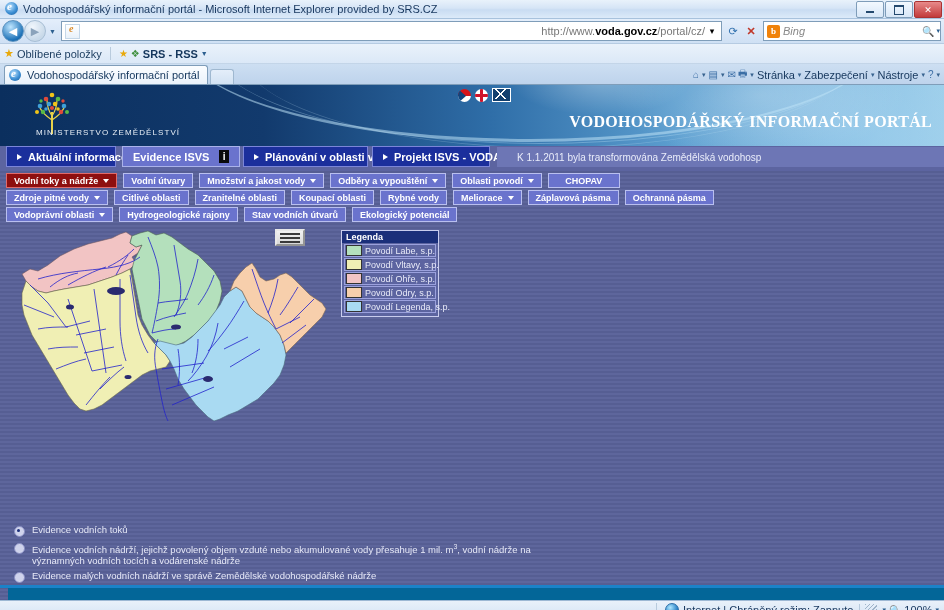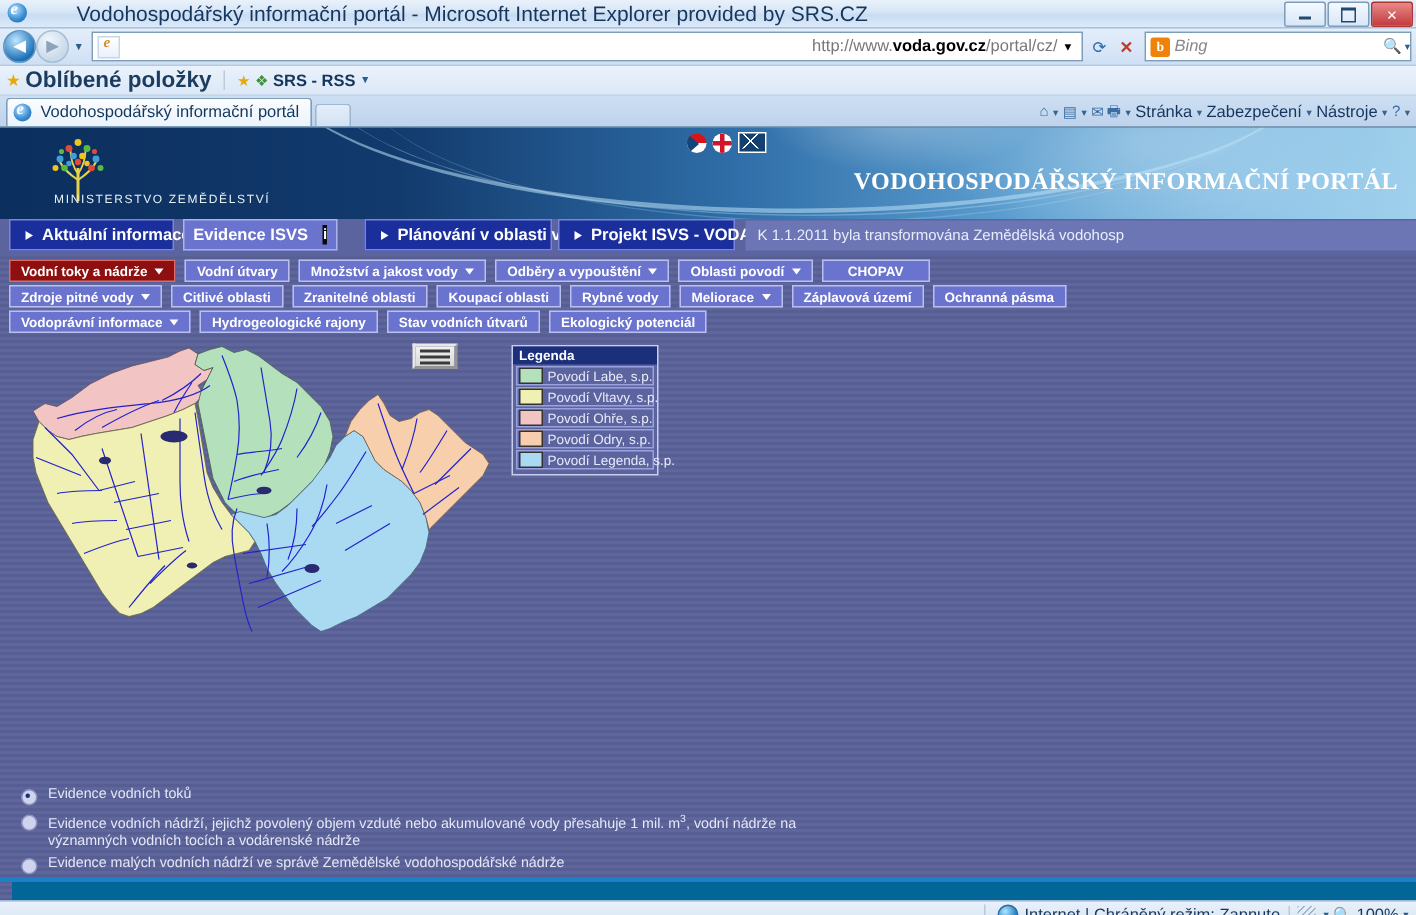--- a/index.html
+++ b/index.html
@@ -23,21 +23,21 @@
   .tb-icon{width:14px;height:14px;margin-left:5px;margin-right:4px;position:relative;flex:none;}
   .ie-glyph{
     width:13px;height:13px;border-radius:50%;
     background:radial-gradient(circle at 40% 35%,#bfe4ff 0%,#3c8fd4 55%,#1a5a9a 100%);
     position:relative;display:block;
   }
   .ie-glyph:after{
     content:"e";position:absolute;left:2px;top:-2px;color:#fff;
     font-style:italic;font-weight:bold;font-size:11px;font-family:"Liberation Serif",serif;
   }
-  .tb-title{font-size:14px;color:#17365d;white-space:nowrap;margin-left:28px;}
+  .tb-title{font-size:11px;color:#17365d;white-space:nowrap;}
   .winbtns{position:absolute;right:2px;top:1px;display:flex;gap:1px;}
   .wb{width:26px;height:15px;border:1px solid #7f9db9;border-radius:2px;
       background:linear-gradient(to bottom,#f3f9ff,#d8e7f7);
       display:flex;align-items:center;justify-content:center;font-size:9px;color:#1b3c5e;}
   .wb.close{background:linear-gradient(to bottom,#e88a8a,#c23b3b);border-color:#a33;color:#fff;}
   .wb .min{display:block;width:8px;height:2px;background:#24496e;margin-top:5px;}
   .wb .max{display:block;width:8px;height:7px;border:1px solid #24496e;border-top-width:2px;}
 
   
   .navbar{
@@ -75,21 +75,21 @@
     color:#fff;font-size:9px;font-weight:bold;text-align:center;line-height:13px;font-family:"Liberation Serif",serif;}
   .search-ph{flex:1;font-size:11px;color:#888;font-style:italic;}
   .mag{color:#3a6ea5;font-size:10px;padding-right:2px;}
 
   
   .favbar{
     height:19px;background:linear-gradient(to bottom,#eaf2fb,#dbe8f7);
     display:flex;align-items:center;border-bottom:1px solid #c3d5e8;padding-left:4px;gap:3px;
   }
   .star{color:#e8a90c;font-size:11px;}
-  .favlabel{font-size:15px;color:#1b3c5e;font-weight:bold;}
+  .favlabel{font-size:11px;color:#1b3c5e;}
   .fav-sep{width:1px;height:13px;background:#b9cbdd;margin:0 5px;}
   .rss-ico{font-size:10px;color:#3f8f3f;}
   .fav-add{font-size:10px;color:#e8a90c;}
   .srs{font-size:11px;font-weight:bold;color:#14365c;}
   .caret{font-size:7px;color:#2c5f8f;}
 
   
   .tabstrip{
     height:20px;background:linear-gradient(to bottom,#cddff2,#bed3ec);
     display:flex;align-items:flex-end;padding-left:4px;position:relative;
@@ -152,21 +152,21 @@
   .navtabs{position:absolute;left:0;top:61px;width:944px;height:25px;background:#5c64a0;}
   .ntab{position:absolute;top:0;height:21px;display:flex;align-items:center;gap:6px;
     padding:0 10px;background:#1b2f9c;border:1px solid #7b85d8;
     color:#fff;font-size:11px;font-weight:bold;white-space:nowrap;box-sizing:border-box;}
   .ntab.sel{background:#6a73cd;border-color:#aab2ea;}
   .ntab .arr{width:0;height:0;border-left:5px solid #fff;border-top:3.5px solid transparent;border-bottom:3.5px solid transparent;}
   .infobtn{display:inline-block;width:11px;height:13px;background:#0a0a0a;color:#fff;
     font-size:10px;font-weight:bold;text-align:center;line-height:13px;margin-left:4px;}
   .ticker{position:absolute;left:497px;top:1px;width:447px;height:20px;background:#6d76b5;
     display:flex;align-items:center;overflow:hidden;}
-  .ticker span{font-size:10px;color:#e9ecfa;padding-left:8px;white-space:nowrap;}
+  .ticker span{font-size:10px;color:#e9ecfa;padding-left:20px;white-space:nowrap;}
 
   
   .menus{position:absolute;left:0;top:86px;width:944px;}
   .mrow{display:flex;gap:6px;padding:2px 16px 0 6px;}
   .mbtn{
     height:15px;background:#6a73cd;border:1px solid #b9bfef;
     color:#fff;font-size:9px;font-weight:bold;display:flex;align-items:center;gap:5px;
     padding:0 7px;white-space:nowrap;box-sizing:border-box;
   }
   .mbtn.active{background:#8e0f0f;border-color:#e06a6a;}
@@ -340,21 +340,21 @@
         <span class="flag en"></span>
         <span class="mailico"></span>
       </div>
     </div>
 
     <div class="navtabs">
       <div class="ntab" style="left:6px;width:110px">
         <i class="arr"></i>
         <span>Aktuální informace</span>
       </div>
-      <div class="ntab sel" style="left:122px;width:103px;justify-content:center">
+      <div class="ntab sel" style="left:122px;width:118px;justify-content:center">
         <span>Evidence ISVS</span>
         <span class="infobtn">i</span>
       </div>
       <div class="ntab" style="left:243px;width:125px">
         <i class="arr"></i>
         <span>Plánování v oblasti vod</span>
       </div>
       <div class="ntab" style="left:372px;width:118px">
         <i class="arr"></i>
         <span>Projekt ISVS - VODA</span>
@@ -406,30 +406,30 @@
           <span>Koupací oblasti</span>
           </div>
         <div class="mbtn">
           <span>Rybné vody</span>
           </div>
         <div class="mbtn">
           <span>Meliorace</span>
             <i class="dn"></i>
           </div>
         <div class="mbtn">
-          <span>Záplavová území</span>
+          <span>Záplavová pásma</span>
           </div>
         <div class="mbtn">
           <span>Ochranná pásma</span>
           </div>
       </div>
 
       <div class="mrow">
         <div class="mbtn">
-          <span>Vodoprávní informace</span>
+          <span>Vodoprávní oblasti</span>
             <i class="dn"></i>
           </div>
         <div class="mbtn">
           <span>Hydrogeologické rajony</span>
           </div>
         <div class="mbtn">
           <span>Stav vodních útvarů</span>
           </div>
         <div class="mbtn">
           <span>Ekologický potenciál</span>

